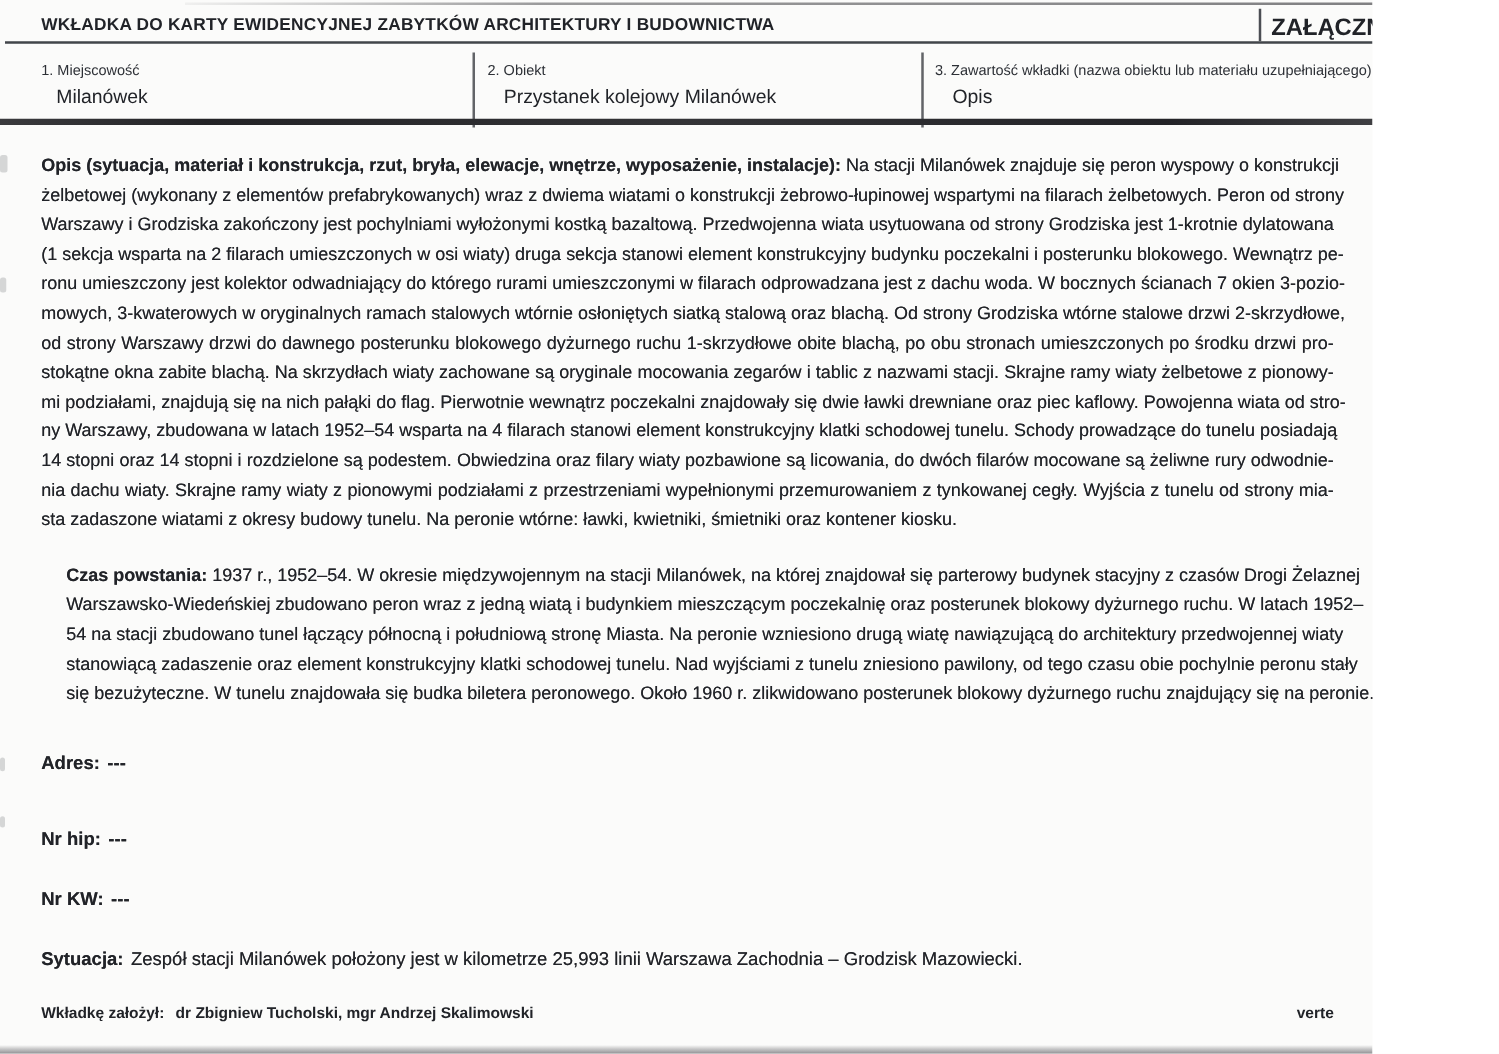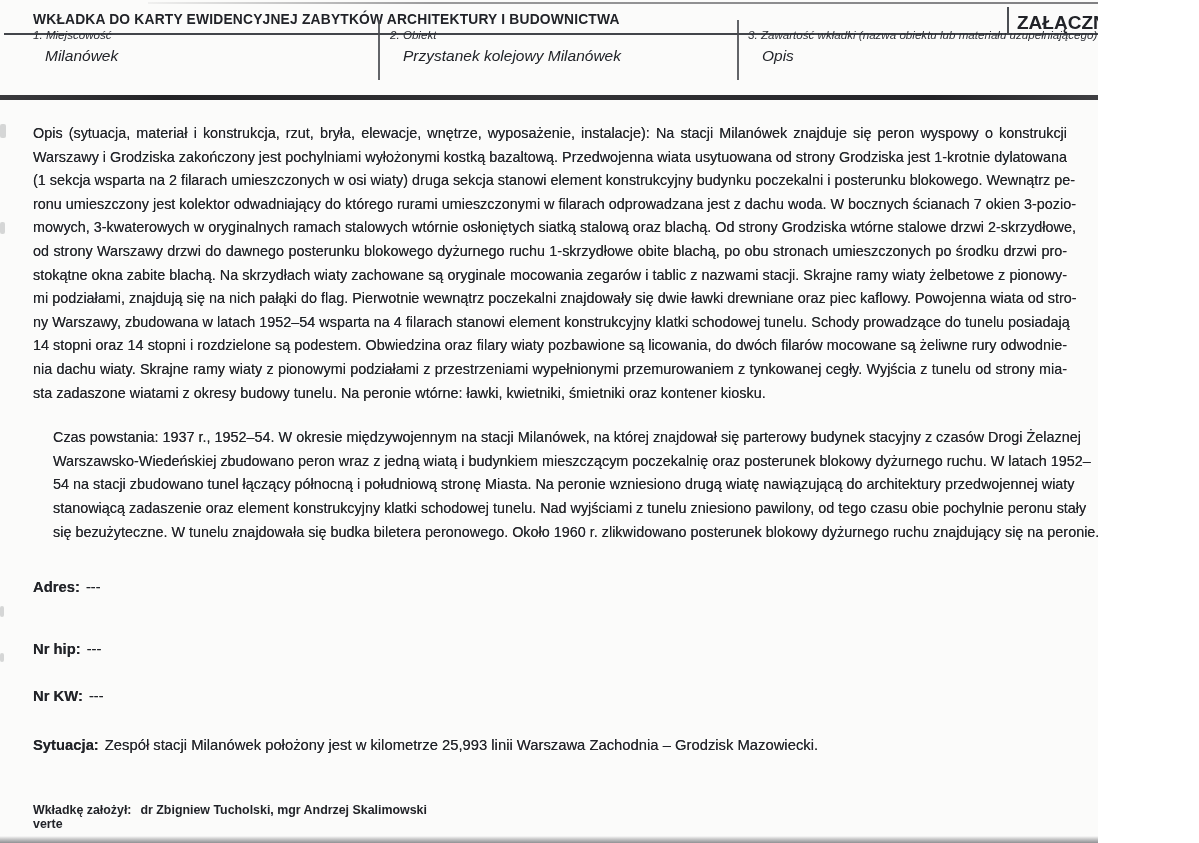--- a/index.html
+++ b/index.html
@@ -4,21 +4,21 @@
 <style>
   html,body { margin:0; padding:0; }
   .page {
     position:relative;
     width:1098px; height:843px;
     background:#fbfbfa;
     font-family:"Liberation Sans", sans-serif;
     color:#212328;
     overflow:hidden;
   }
-  .b { font-weight:normal; }
+  .b { font-weight:bold; }
 
   
   .top-scan-line {
     position:absolute; top:2px; left:148px; right:0; height:2px;
     background:linear-gradient(to right, rgba(110,110,112,0.08), rgba(75,75,78,0.55) 30%, rgba(62,62,66,0.65));
   }
   .bottom-band {
     position:absolute; left:0; right:0; bottom:0; height:7px;
     background:linear-gradient(to bottom, rgba(150,150,152,0) 0%, rgba(135,135,138,0.45) 45%, rgba(100,100,104,0.7) 100%);
   }
@@ -34,21 +34,21 @@
     position:absolute; left:33px; top:12px;
     font-size:13.8px; font-weight:bold; letter-spacing:0.2px; white-space:nowrap;
   }
   .vsep { position:absolute; width:2px; background:#4b4e53; }
   .vsep.s1 { left:1007px; top:7px; height:26px; }
   .vsep.s2 { left:1131px; top:4px; height:29px; }
   .att-label { position:absolute; left:1017px; top:12px; font-size:19px; font-weight:bold; white-space:nowrap; }
   .att-num   { position:absolute; left:1140px; top:12px; font-size:13.8px; font-weight:bold; white-space:nowrap;margin-top:46px; }
   .title-underline { position:absolute; top:33px; left:4px; right:0; height:2px; background:#42454a; }
 
-  .fields { position:absolute; top:20px; left:0; right:0; height:60px;font-style:italic; }
+  .fields { position:absolute; top:42px; left:0; right:0; height:60px; }
   .vline { position:absolute; top:0; height:60px; width:2px; background:rgba(70,73,78,0.85); }
   .vline.v1 { left:378px; }
   .vline.v2 { left:737px; }
   .flabel { position:absolute; top:8px; font-size:11.6px; color:#2d3036; white-space:nowrap; }
   .fvalue { position:absolute; top:27px; font-size:15.5px; white-space:nowrap; }
   .flabel.f1 { left:33px; }  .fvalue.f1 { left:45px; }
   .flabel.f2 { left:390px; } .fvalue.f2 { left:403px; }
   .flabel.f3 { left:748px; } .fvalue.f3 { left:762px; }
   .thick-bar {
     position:absolute; top:95px; left:0; right:0; height:5px;
@@ -73,21 +73,21 @@
   .kv.adres    { margin-top:32px; }
   .kv.nrhip    { margin-top:38px; }
   .kv.nrkw     { margin-top:24px; }
   .kv.sytuacja { margin-top:25px; }
   .kv .label { font-weight:bold; margin-right:6px; }
 
   
   .footer {
     position:absolute; top:803px; left:33px; right:31px;
     display:flex; justify-content:space-between; align-items:baseline;
-    font-size:12.4px; font-weight:bold;flex-direction:column;
+    font-size:12.4px; font-weight:bold;
   }
   .footer-left .label { margin-right:9px; }
 </style>
 </head>
 <body>
 
 <div class="page">
 
   <div class="top-scan-line"></div>
 
@@ -110,20 +110,21 @@
       <div class="fvalue f3">Opis</div>
     </div>
 
     <div class="thick-bar"></div>
   </header>
 
   <main class="body">
 
     <div class="para opis">
       <div class="tline"><span class="b">Opis (sytuacja, materiał i konstrukcja, rzut, bryła, elewacje, wnętrze, wyposażenie, instalacje):</span> <span>Na stacji Milanówek znajduje się peron wyspowy o konstrukcji</span></div>
+      <div class="tline">żelbetowej (wykonany z elementów prefabrykowanych) wraz z dwiema wiatami o konstrukcji żebrowo-łupinowej wspartymi na filarach żelbetowych. Peron od strony</div>
       <div class="tline">Warszawy i Grodziska zakończony jest pochylniami wyłożonymi kostką bazaltową. Przedwojenna wiata usytuowana od strony Grodziska jest 1-krotnie dylatowana</div>
       <div class="tline">(1 sekcja wsparta na 2 filarach umieszczonych w osi wiaty) druga sekcja stanowi element konstrukcyjny budynku poczekalni i posterunku blokowego. Wewnątrz pe-</div>
       <div class="tline">ronu umieszczony jest kolektor odwadniający do którego rurami umieszczonymi w filarach odprowadzana jest z dachu woda.  W bocznych ścianach 7 okien 3-pozio-</div>
       <div class="tline">mowych, 3-kwaterowych w oryginalnych ramach stalowych wtórnie osłoniętych siatką stalową oraz blachą. Od strony Grodziska wtórne stalowe drzwi 2-skrzydłowe,</div>
       <div class="tline">od strony Warszawy drzwi do dawnego posterunku blokowego dyżurnego ruchu 1-skrzydłowe obite blachą, po obu stronach umieszczonych po środku drzwi pro-</div>
       <div class="tline">stokątne okna zabite blachą. Na skrzydłach wiaty zachowane są oryginale mocowania zegarów i tablic z nazwami stacji. Skrajne ramy wiaty żelbetowe z pionowy-</div>
       <div class="tline">mi podziałami, znajdują się na nich pałąki do flag. Pierwotnie wewnątrz poczekalni znajdowały się dwie ławki drewniane oraz piec kaflowy. Powojenna wiata od stro-</div>
       <div class="tline">ny Warszawy, zbudowana w latach 1952–54 wsparta na 4 filarach stanowi element konstrukcyjny klatki schodowej tunelu. Schody prowadzące do tunelu posiadają</div>
       <div class="tline">14 stopni oraz 14 stopni i rozdzielone są podestem. Obwiedzina oraz filary wiaty pozbawione są licowania, do dwóch filarów mocowane są żeliwne rury odwodnie-</div>
       <div class="tline">nia dachu wiaty. Skrajne ramy wiaty z pionowymi podziałami z przestrzeniami wypełnionymi przemurowaniem z tynkowanej cegły. Wyjścia z tunelu od strony mia-</div>

